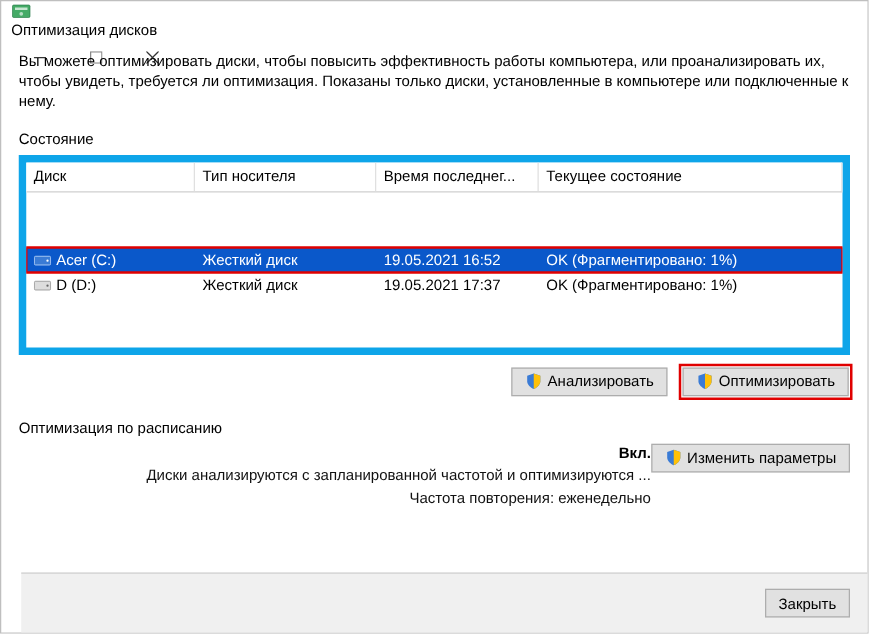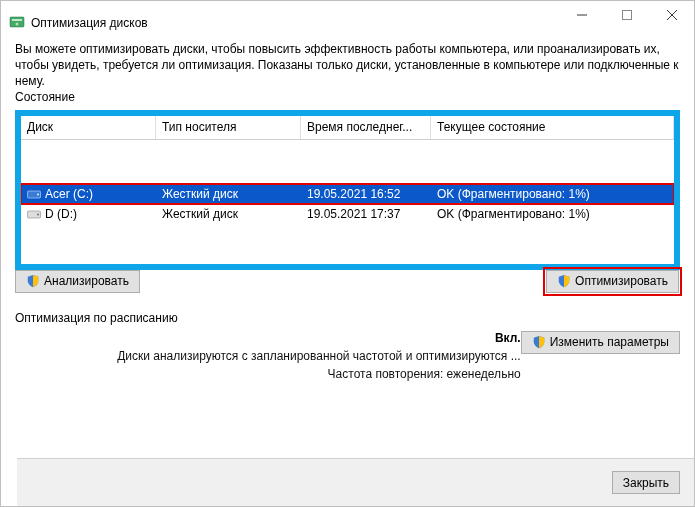--- a/index.html
+++ b/index.html
@@ -1,38 +1,38 @@
 <!DOCTYPE html>
 <html><head>
 <meta charset="utf-8">
 <style>
 * { box-sizing: border-box; font-family: 'Segoe UI', Tahoma, sans-serif; }
 body { margin: 0; background: #fff; width: 695px; height: 507px; font-size: 12px; color: #000; }
-.titlebar { display: flex; align-items: flex-end; height: 30px; padding-left: 8px; border-bottom: 1px solid transparent; }
+.titlebar { display: flex; align-items: flex-start; height: 30px; padding-left: 8px; border-bottom: 1px solid transparent; flex-direction: column; }
 .titlebar-icon { width: 16px; height: 16px; margin-right: 6px; }
 .titlebar-title { flex: 1; font-size: 12px; }
 .titlebar-buttons { display: flex; }
 .titlebar-btn { width: 45px; height: 30px; display: flex; align-items: center; justify-content: center; color: #555; }
 .content { padding: 10px 14px 0 14px; }
-.intro { font-size: 12px; line-height: 1.35; }
+.intro { font-size: 12px; line-height: 1.35; margin-bottom: 14px; }
 .section-label { font-size: 12px; margin-bottom: 6px; }
 .table-wrap { border: 6px solid #0ea5e9; height: 160px; overflow: hidden; }
 .table-header { display: flex; background: #fff; border-bottom: 1px solid #d0d0d0; height: 24px; align-items: center; font-size: 12px; }
 .col { padding: 0 6px; overflow: hidden; text-overflow: ellipsis; white-space: nowrap; }
 .col-disk { width: 135px; }
 .col-type { width: 145px; }
 .col-time { width: 130px; }
 .col-status { flex: 1; }
 .hdr { border-right: 1px solid #e0e0e0; height: 100%; display: flex; align-items: center; }
 .table-body { }
 .row { display: flex; height: 20px; align-items: center; font-size: 12px; }
 .row.selected { background: #0a58ca; color: #fff; margin-top: 44px; }
 .row.highlighted { outline: 2px solid #e00000; outline-offset: -1px; }
 .drive-icon { width: 14px; height: 11px; margin-right: 4px; display: inline-block; vertical-align: middle; }
-.action-row { display: flex; justify-content: space-between; gap: 0; margin-bottom: 18px; padding-right: 1px; }
+.action-row { display: flex; justify-content: flex-end; gap: 12px; margin-top: 10px; margin-bottom: 18px; padding-right: 1px; }
 .btn { display: inline-flex; align-items: center; justify-content: center; height: 23px; padding: 0 10px; background: #e1e1e1; border: 1px solid #adadad; font-size: 12px; cursor: default; }
 .btn.highlighted { outline: 2px solid #e00000; outline-offset: 1px; }
 .shield-icon { width: 14px; height: 14px; margin-right: 4px; }
 .schedule-section { margin-bottom: 12px; }
 .schedule-body { display: flex; align-items: flex-start; }
 .schedule-text { flex: 1; padding-left: 18px; text-align: right; }
 .schedule-text .on { font-weight: bold; margin-bottom: 4px; }
 .schedule-text .desc, .schedule-text .freq { font-size: 12px; color: #111; margin-bottom: 4px; }
 .footer { position: absolute; bottom: 0; left: 16px; right: 0; height: 48px; background: #f0f0f0; border-top: 1px solid #d0d0d0; display: flex; justify-content: flex-end; align-items: center; padding-right: 14px; }
 .root { position: relative; width: 695px; height: 507px; border: 1px solid #bfbfbf; }

